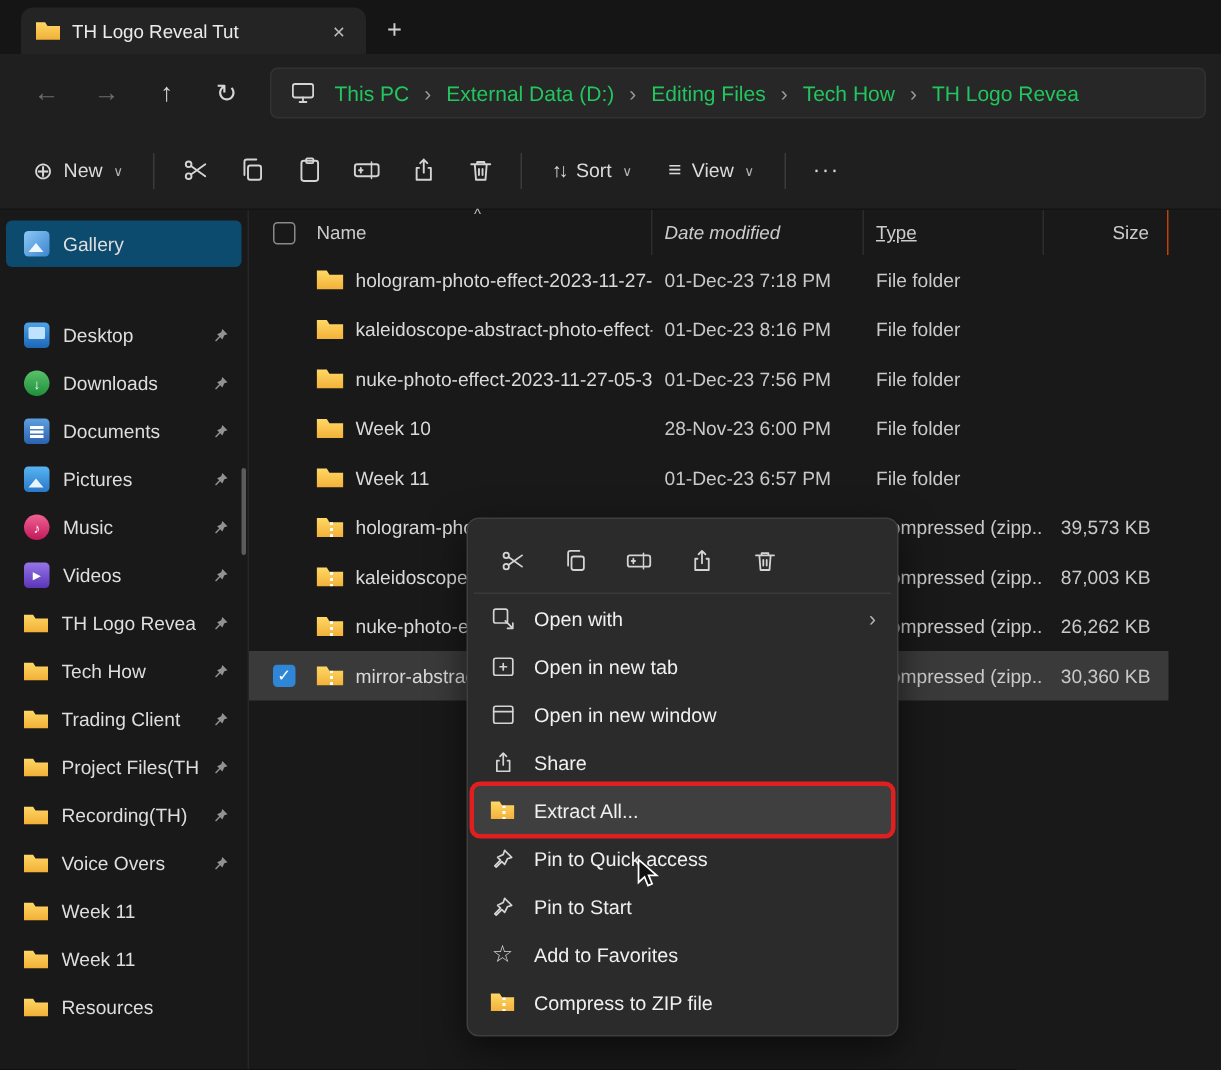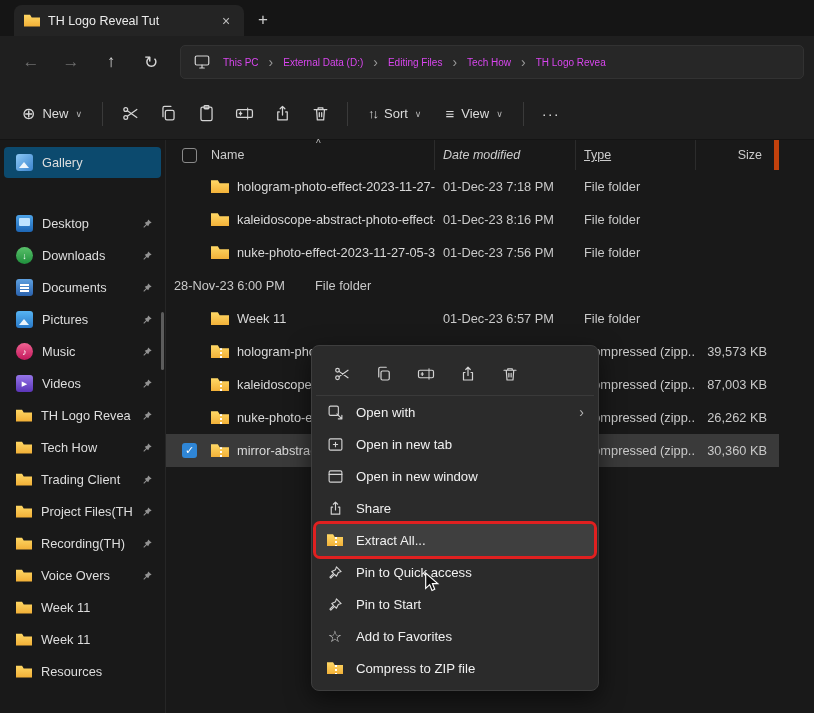--- a/index.html
+++ b/index.html
@@ -11,21 +11,21 @@
   .tab{ height:31px; width:230px; background:#242424; border-radius:8px 8px 0 0; display:flex; align-items:center; gap:8px; padding:0 8px 0 10px;margin-top:12px; }
   .tab-title{ flex:1; font-size:12.5px; color:#ececec; white-space:nowrap; overflow:hidden; }
   .tab-close{ color:#bdbdbd; font-size:14px; width:20px; height:20px; display:flex; align-items:center; justify-content:center; border-radius:4px; }
   .newtab-btn{ color:#cfcfcf; font-size:17px; margin-left:14px; margin-bottom:6px; }
 
   
   .navbar{ height:52px; background:#1f1f1f; display:flex; align-items:center; padding:0 10px 0 14px; gap:6px; }
   .nav-btn{ width:34px; height:32px; display:flex; align-items:center; justify-content:center; font-size:17px; color:#d6d6d6; border-radius:5px; flex:none; }
   .nav-btn.dim{ color:#6d6d6d; }
   .addressbar{ flex:1; height:34px; background:#272727; border:1px solid #323232; border-radius:5px; display:flex; align-items:center; padding:0 8px; margin-left:6px; overflow:hidden; white-space:nowrap; }
-  .crumb{ color:#d946ef; font-size:10px; padding:4px 6px; border-radius:4px; flex:none; }
+  .crumb{ color:#22c55e; font-size:14px; padding:4px 6px; border-radius:4px; flex:none; }
   .crumb-sep{ color:#9a9a9a; font-size:14px; padding:0 4px; flex:none; }
   .pc-icon{ margin:0 6px 0 4px; flex:none; }
 
   
   .toolbar{ height:52px; background:#1f1f1f; display:flex; align-items:center; padding:0 12px; gap:4px; border-bottom:1px solid #141414; }
   .tool-btn{ display:flex; align-items:center; gap:7px; padding:7px 10px; border-radius:5px; color:#dcdcdc; flex:none; }
   .tool-ic{ width:34px; height:32px; display:flex; align-items:center; justify-content:center; border-radius:5px; flex:none; }
   .tb-sep{ width:1px; height:24px; background:#3a3a3a; margin:0 6px; flex:none; }
   .caret{ font-size:9px; color:#b5b5b5; }
   .plus-glyph{ font-size:16px; color:#d8d8d8; }
@@ -63,21 +63,21 @@
   .fic.small{ width:16px; height:13px; }
   .fic.zip::after{ content:""; position:absolute; left:48%; top:26%; bottom:4%; width:2px; background:repeating-linear-gradient(#fff 0 2px, transparent 2px 4px); }
 
   
   .main{ flex:1; position:relative; }
   .listhead{ display:flex; height:30px; align-items:center; width:613px; color:#cccccc; font-size:12.5px; position:relative; }
   .hc{ height:100%; display:flex; align-items:center; border-right:1px solid #2c2c2c; padding-left:8px; position:relative; }
   .hc-name{ width:269px; padding-left:16px; gap:14px; }
   .hc-date{ width:141px;font-style:italic; }
   .hc-type{ width:120px;text-decoration:underline; }
-  .hc-size{ width:83px; justify-content:flex-end; padding-right:12px; border-right:5px solid #c2410c; }
+  .hc-size{ width:83px; justify-content:flex-end; padding-right:12px; border-right:1px solid #c2410c; }
   .sort-asc{ position:absolute; top:-2px; left:150px; font-size:10px; color:#bdbdbd; }
   .cbx{ width:15px; height:15px; border:1px solid #8a8a8a; border-radius:3px; flex:none; }
   .rows{ width:613px; }
   .row{ display:flex; height:33px; align-items:center; font-size:12.8px; color:#d9d9d9; }
   .row.selected{ background:#3a3a3a; }
   .c-name{ width:269px; display:flex; align-items:center; gap:8px; padding-left:16px; overflow:hidden; white-space:nowrap; }
   .c-date{ width:141px; padding-left:8px; color:#c9c9c9; white-space:nowrap; overflow:hidden; }
   .c-type{ width:120px; padding-left:8px; color:#c9c9c9; white-space:nowrap; overflow:hidden; }
   .c-size{ width:83px; text-align:right; padding-right:12px; color:#c9c9c9; white-space:nowrap; }
   .rowcb{ width:15px; height:15px; border-radius:3px; flex:none; visibility:hidden; margin-right:6px; }
@@ -352,20 +352,25 @@
           <div class="c-name">
               <span class="rowcb"></span>
               <span class="fic"></span>
               <span class="fname">nuke-photo-effect-2023-11-27-05-31-...</span>
             </div>
           <div class="c-date">01-Dec-23 7:56 PM</div>
           <div class="c-type">File folder</div>
           <div class="c-size"></div>
         </div>
         <div class="row">
+          <div class="c-name">
+              <span class="rowcb"></span>
+              <span class="fic"></span>
+              <span class="fname">Week 10</span>
+            </div>
           <div class="c-date">28-Nov-23 6:00 PM</div>
           <div class="c-type">File folder</div>
           <div class="c-size"></div>
         </div>
         <div class="row">
           <div class="c-name">
               <span class="rowcb"></span>
               <span class="fic"></span>
               <span class="fname">Week 11</span>
             </div>

